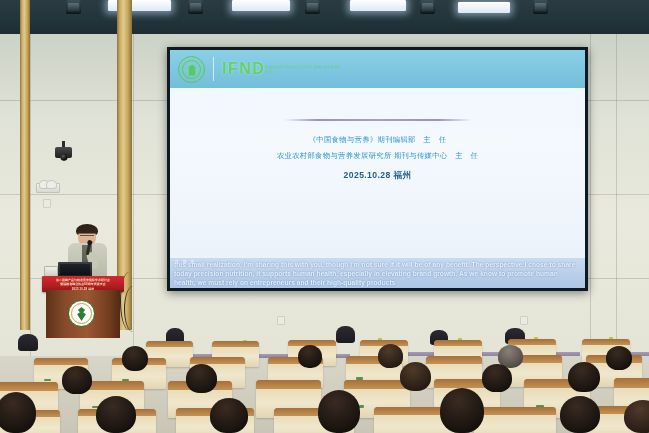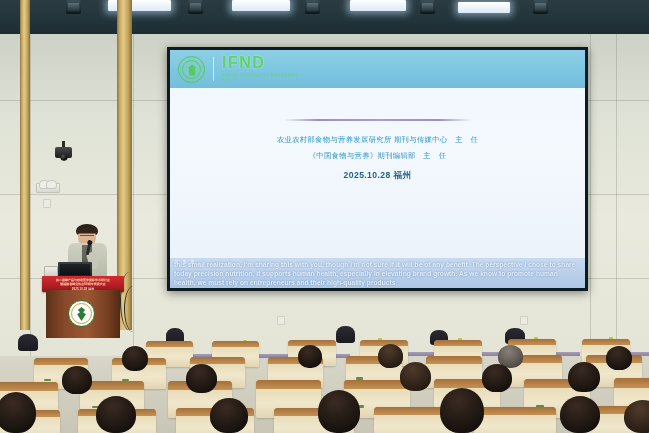--- a/index.html
+++ b/index.html
@@ -69,21 +69,21 @@
   .ifnd-seal::before{
     content:""; position:absolute; left:3px; top:3px; right:3px; bottom:3px;
     border-radius:50%; border:.8px solid rgba(83,201,90,.85);
   }
   .ifnd-seal::after{
     content:""; position:absolute; left:8.5px; top:8px; width:9px; height:11px;
     background:rgba(83,201,90,.9);
     clip-path:polygon(50% 0%,100% 32%,84% 32%,84% 100%,16% 100%,16% 32%,0% 32%);
   }
   .seal-div { width:1px; height:24px; background:rgba(255,255,255,.65); }
-  .ifnd-text { display:flex; flex-direction:column; justify-content:center; }
+  .ifnd-text { display:flex; flex-direction:row; justify-content:center;align-items:center; }
   .ifnd-main {
     font-size:16px; font-weight:bold; letter-spacing:1.5px;
     color:#5ed463; line-height:1;
     text-shadow:0 0 2px rgba(255,255,255,.5);
   }
   .ifnd-sub {
     font-size:3.2px; color:#5ed463; letter-spacing:.2px; line-height:1.45;
     margin-top:2px; opacity:.9; max-width:78px;
   }
   .slide-body {
@@ -336,22 +336,22 @@
           <div class="ifnd-sub">中国农业科学院农业信息研究所
 食物与营养发展研究中心</div>
         </div>
       </div>
 
       <div class="slide-body">
         <div class="title-rule"></div>
 
 
         <div class="slide-affil">
+          <div>《中国食物与营养》期刊编辑部　主　任</div>
           <div>农业农村部食物与营养发展研究所 期刊与传媒中心　主　任</div>
-          <div>《中国食物与营养》期刊编辑部　主　任</div>
         </div>
 
         <div class="slide-date">2025.10.28 福州</div>
       </div>
 
       <div class="caption-bar">
         <div class="ui-strip">
           <span class="ui-dot"></span>
           <span class="ui-dot"></span>
           <span class="ui-dot"></span>

